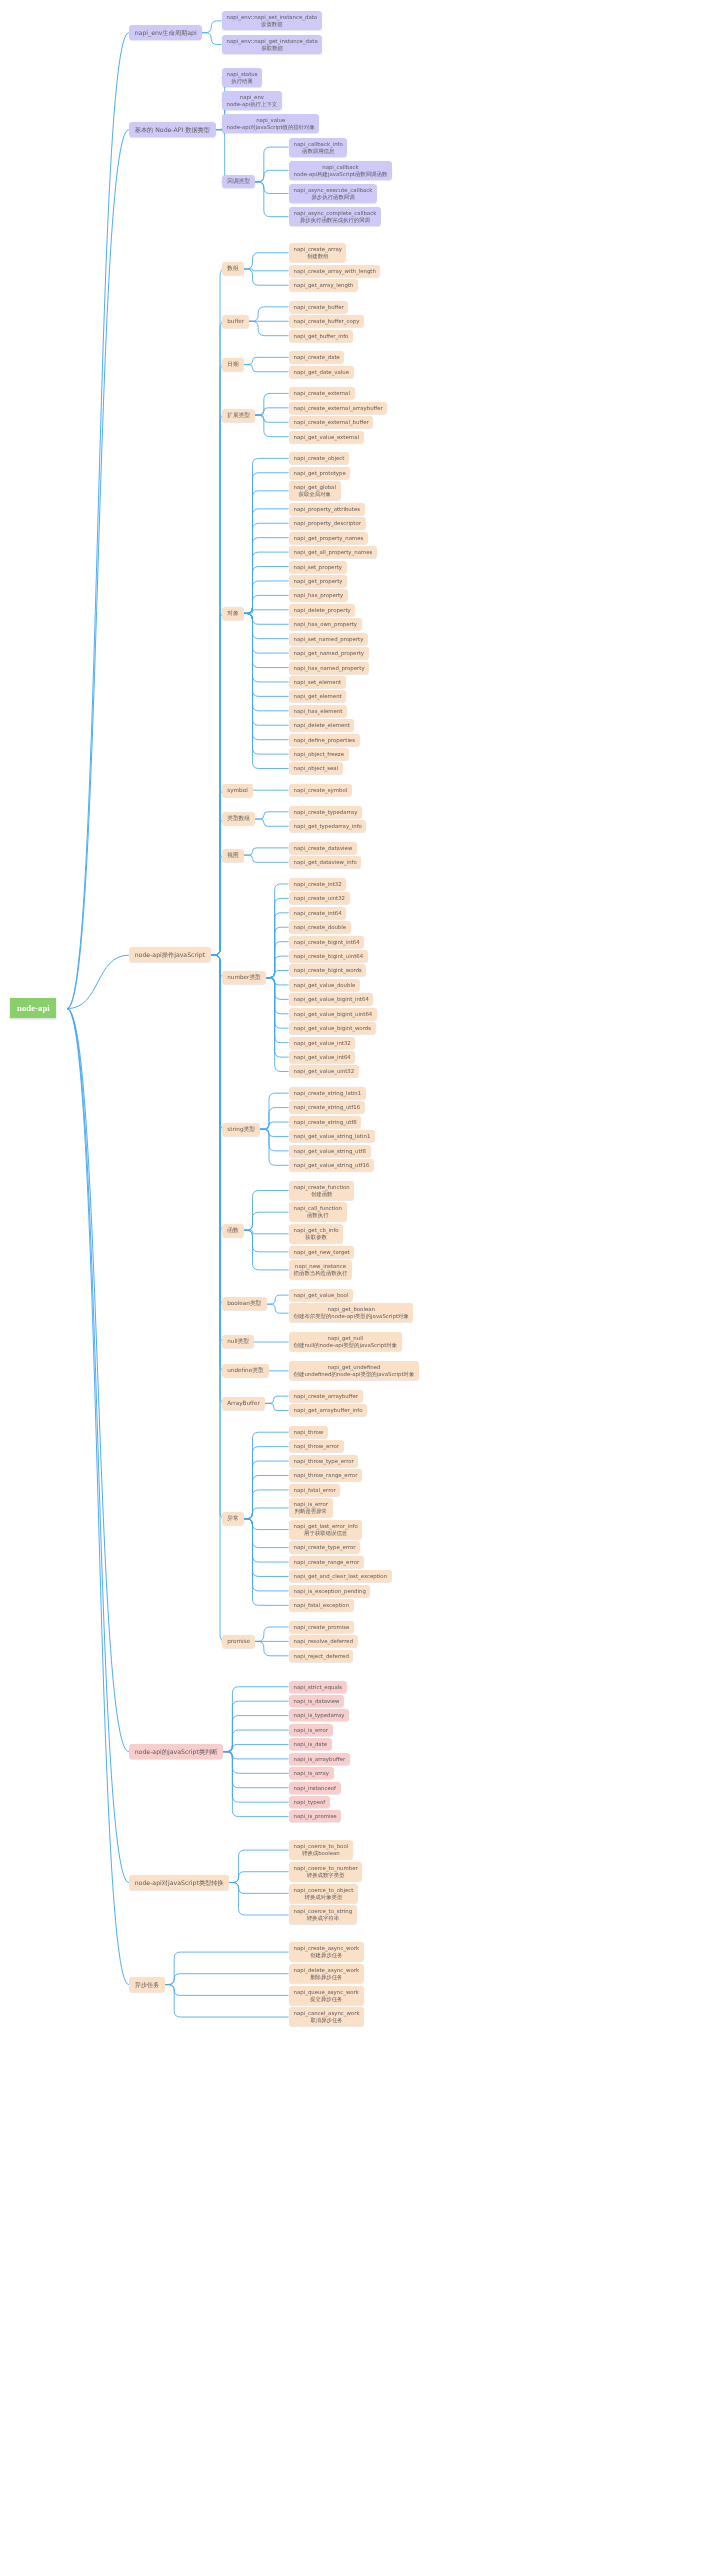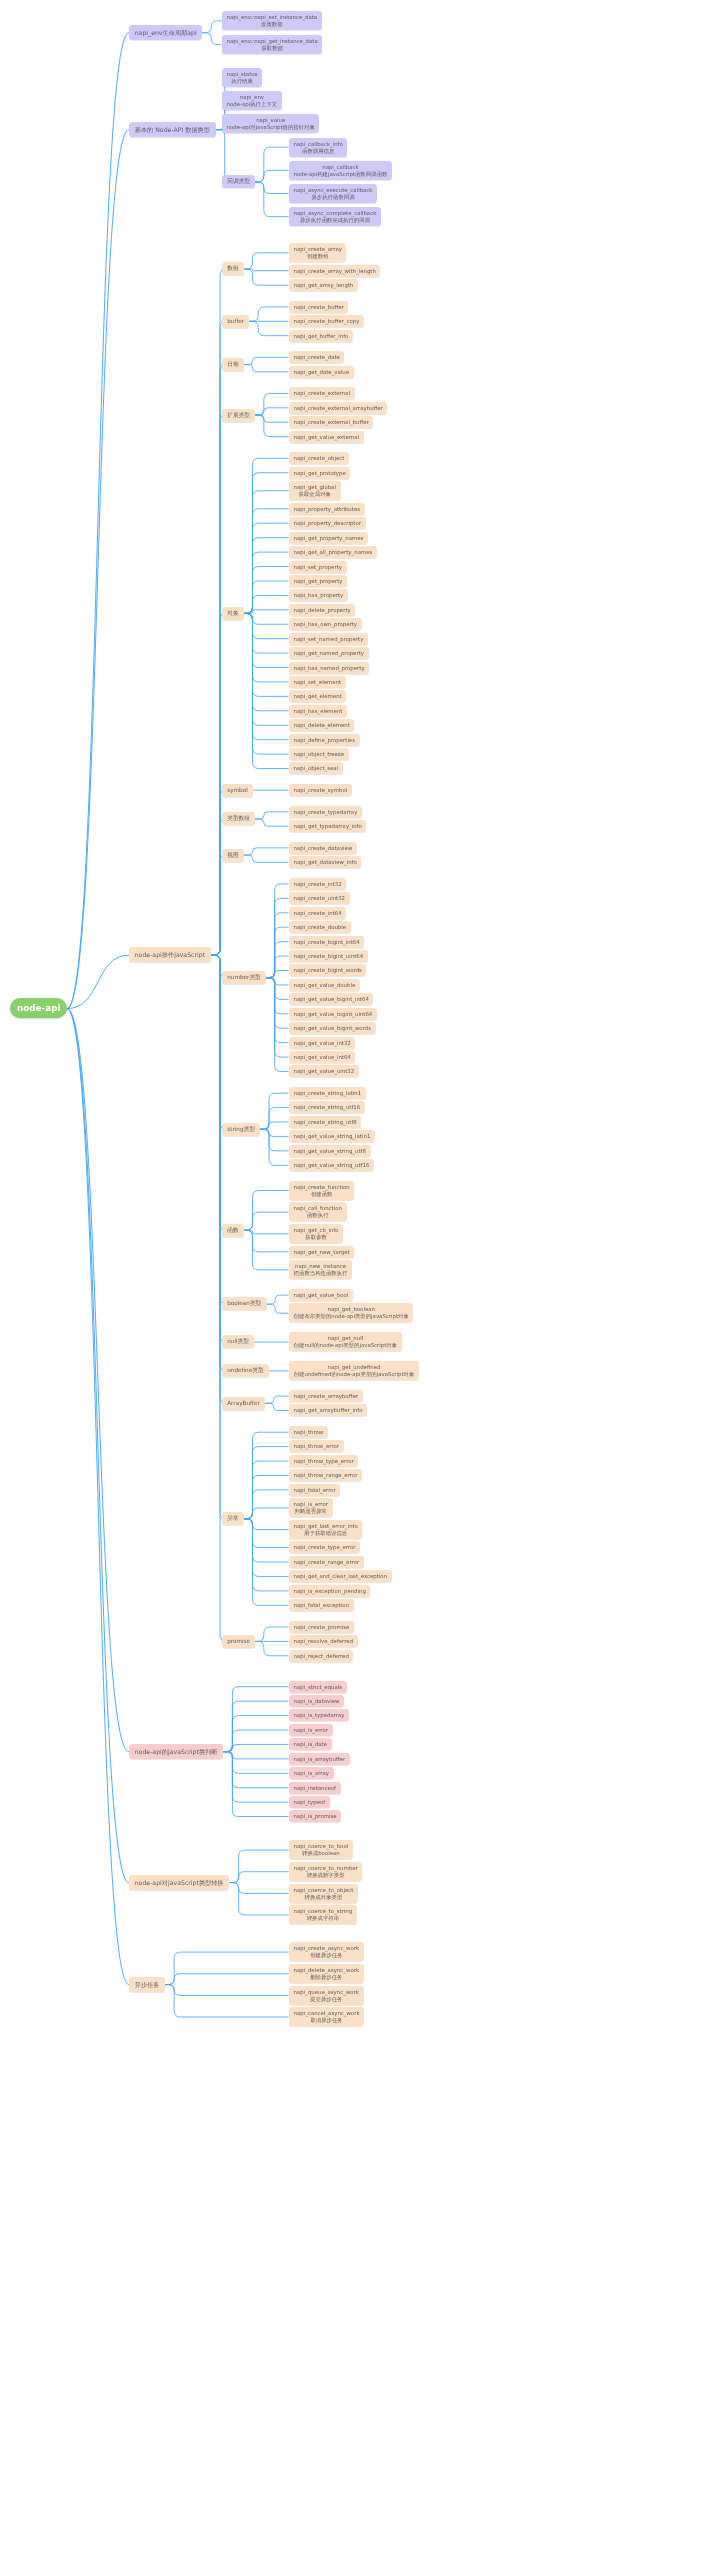--- a/index.html
+++ b/index.html
@@ -40,23 +40,24 @@
   }
   .node .ttl { display:block; }
   .node .sub { display:block; }
 
   
   .n-root {
     background: #8ad06a;
     color: #ffffff;
     font-size: 8.8px;
     font-weight: 600;
-    border-radius: 10px;
+    border-radius: 0;
     padding: 4.6px 6.7px;
     box-shadow: 0 1px 2.1px rgba(0,0,0,.18);
+    font-family: Liberation Serif, serif;
   }
   
   .n-purple { background:#cfc9f7; font-size: 5.4px; }
   .n-purple-l1 { background:#cfc9f7; font-size: 6.2px; padding:3.6px 5.7px; }
   
   .n-orange { background:#fbe0c8; font-size: 5.4px; }
   .n-orange-l1 { background:#fbe0c8; font-size: 6.2px; padding:3.6px 5.7px; }
   .n-orange-l2 { background:#fbe0c8; font-size: 5.7px; padding:3.1px 5.2px; }
   
   .n-pink { background:#f7cdcd; font-size: 5.4px; }

